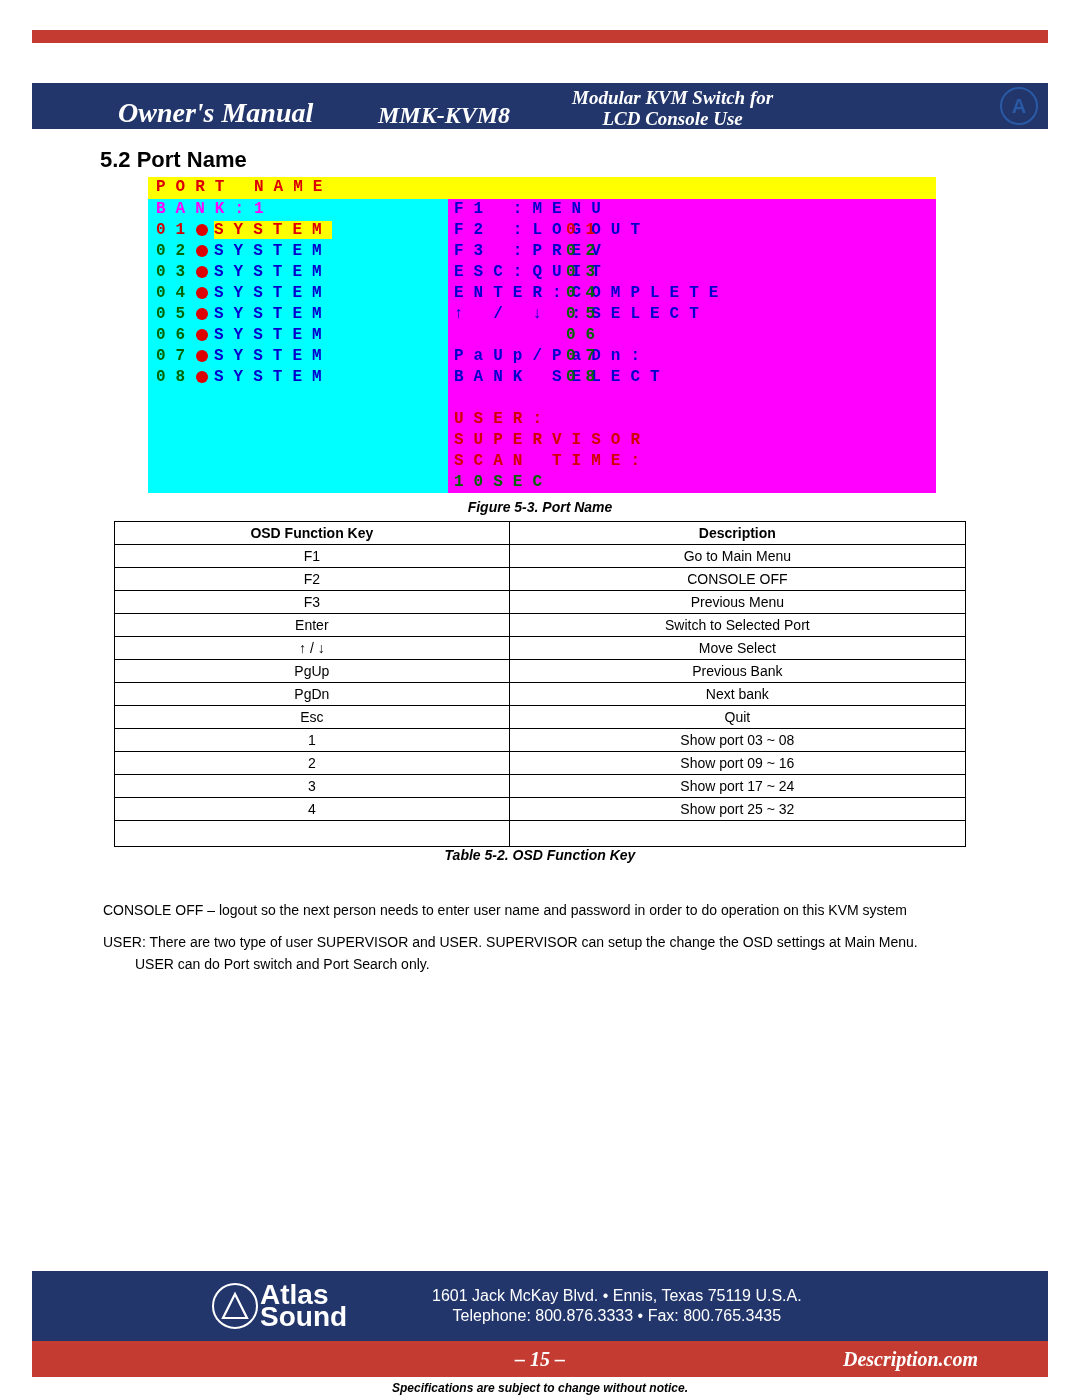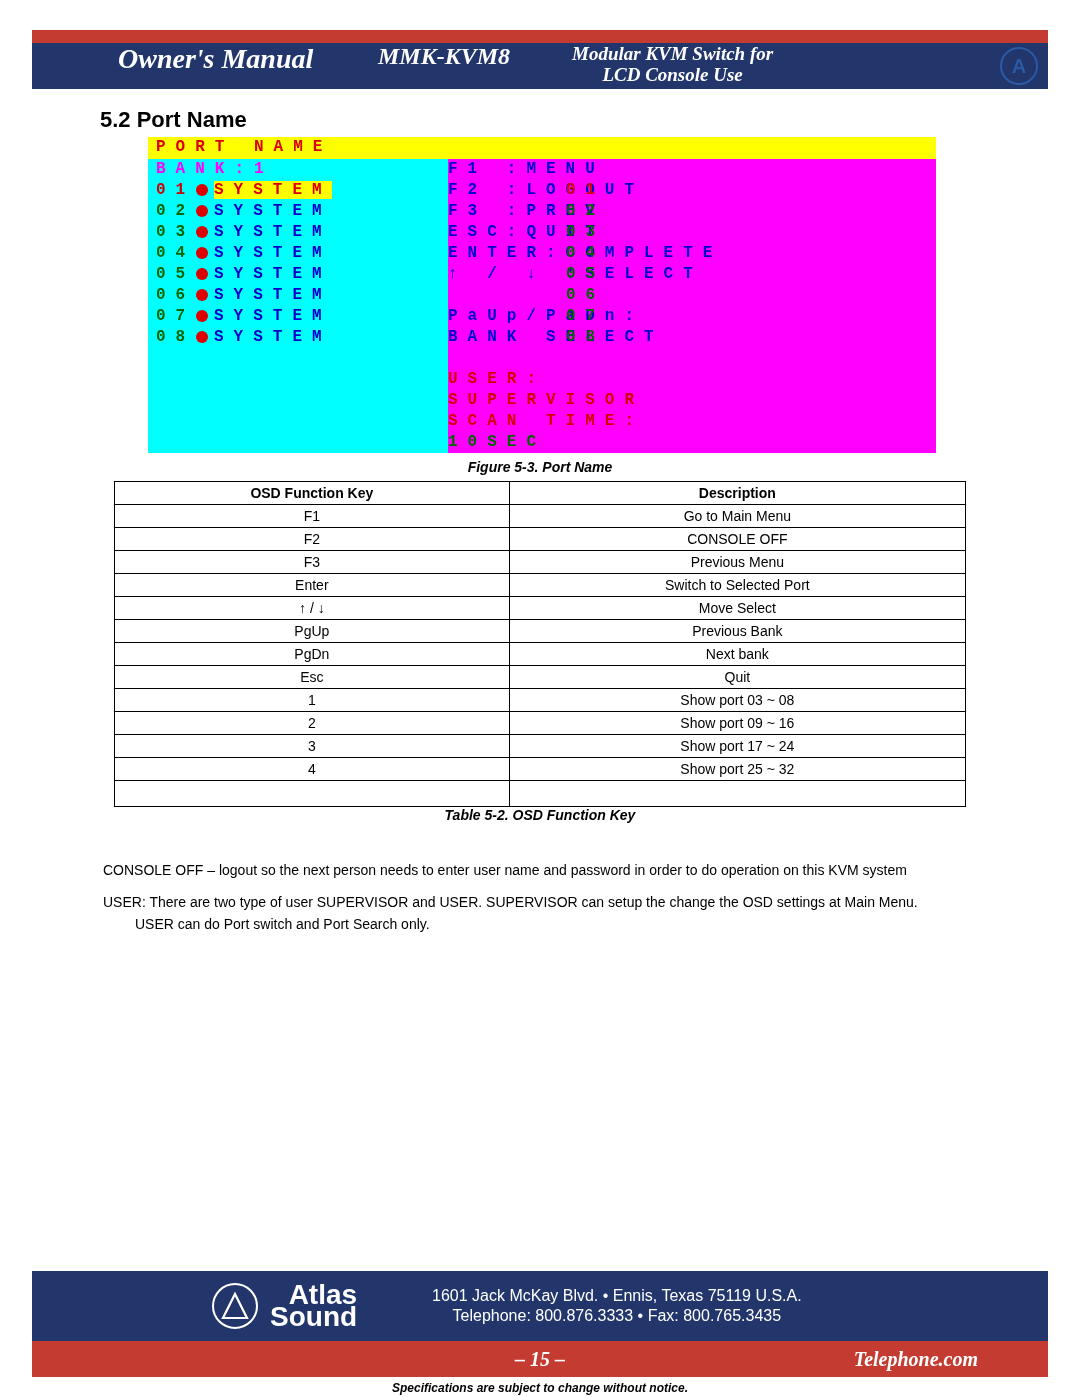--- a/index.html
+++ b/index.html
@@ -2,36 +2,36 @@
 <html><head>
 <meta charset="utf-8">
 <style>
   * { box-sizing: border-box; margin: 0; padding: 0; }
   body { font-family: Arial, Helvetica, sans-serif; background: #fff; width: 1080px; height: 1397px; position: relative; font-size: 15px; color: #000; }
   .page { width: 1080px; height: 1397px; position: relative; padding: 0; }
 
   
   .hdr { width: 1016px; margin-left: 32px; margin-top: 30px; }
   .redbar { height: 13px; background: #c43c31; width: 100%; }
-  .navyrow { height: 46px; background: #22366c; display: flex; align-items: flex-start; color: #fff; position: relative; }
+  .navyrow { height: 46px; background: #22366c; display: flex; align-items: flex-end; color: #fff; position: relative; margin-top: 40px; }
   .owners { font-style: italic; font-size: 28px; margin-left: 86px; font-weight: 600; font-family: "Times New Roman", serif; }
   .mmk { position: absolute; left: 346px; font-style: italic; font-size: 24px; font-weight: 700; color: #fff; font-family: "Times New Roman", serif;}
   .tagline { position: absolute; left: 540px; font-style: italic; font-size: 19px; line-height: 21px; font-weight: 600; font-family: "Times New Roman", serif; text-align: center; }
   .topicon { position: absolute; right: 6px; top: 4px; width: 42px; height: 42px; }
   .topicon-inner { width: 38px; height: 38px; border: 2px solid #2a5aa5; border-radius: 50%; display:flex; align-items:center; justify-content:center; color:#2a5aa5; font-size:20px; font-weight:bold;}
 
   
   .sec { margin-left: 100px; margin-top: 18px; font-size: 22px; font-weight: 700; }
 
   
   .osd { width: 788px; margin-left: 148px; margin-top: 4px; background: #00ffff; font-family: "Courier New", monospace; font-weight: bold; font-size: 16px; letter-spacing: 10px; line-height: 21px; padding: 0; }
   .osd .toprow { background: #ffff00; color: #d00; padding-left: 8px; height: 22px; }
   .osd-body { display: flex; }
   .osd-left { width: 300px; padding-left: 8px; }
-  .osd-right { width: 488px; background: #ff00ff; margin-top: 0; }
+  .osd-right { width: 488px; padding-left: 6px; background: #ff00ff; margin-top: 0; }
   .bank { color: #ff00ff; }
   .port-idx { color: #006400; letter-spacing: 10px; display:inline-block; width: 40px;}
   .port-sel { color: #d00000; letter-spacing: 10px; display:inline-block; width: 40px;}
   .dot { display:inline-block; width:12px; height:12px; border-radius:50%; background:#d00; vertical-align: middle; margin-right:6px; }
   .sys-sel { color:#d00; }
   .sys-norm { color:#0000cd; }
   .num-col { color:#006400; letter-spacing: 10px; position: absolute; left: 410px; }
   .num-col-sel { color:#d00; letter-spacing: 10px; position: absolute; left: 410px; }
   .osd-left .row { position: relative; width: 300px; height: 21px;}
   .osd-highlight { background: #ffff00; display: inline; }
@@ -51,21 +51,21 @@
   .tblcap { text-align: center; font-style: italic; font-weight: 700; font-size: 14px; }
 
   
   .paras { margin-left: 103px; margin-top: 36px; width: 870px; font-size: 14px; line-height: 22px;}
   .paras p { margin-bottom: 10px; }
   .paras .indent { margin-left: 32px; }
 
   
   .footer { position: absolute; left: 32px; bottom: 32px; width: 1016px; }
   .navyfoot { height: 70px; background: #22366c; display:flex; align-items:center; color:#fff; position: relative; }
-  .logo { margin-left: 180px; display:flex; align-items:center; gap:12px;text-align:right;}
+  .logo { margin-left: 180px; display:flex; align-items:center; gap:2px;}
   .logo-circle { width: 46px; height: 46px; border: 2.5px solid #fff; border-radius: 50%; display:flex; align-items:center; justify-content:center; }
   .logo-txt { font-size: 28px; font-weight: 600; line-height: 22px; }
   .addr { position: absolute; left: 400px; font-size: 16px; text-align: center; line-height: 20px; }
   .redfoot { height: 36px; background: #c43c31; color:#fff; display:flex; align-items:center; position: relative; }
   .pg { position: absolute; left: 50%; transform: translateX(-50%); font-style: italic; font-size: 20px; font-weight: 600; font-family: "Times New Roman", serif;}
   .url { position: absolute; right: 70px; font-style: italic; font-size: 20px; font-weight: 600; font-family: "Times New Roman", serif;}
   .disc { text-align: center; font-style: italic; font-weight: 700; font-size: 12px; margin-top: 4px; }
 </style>
 </head>
 <body>
@@ -209,18 +209,18 @@
         </div>
         <div class="logo-txt">Atlas<br>Sound</div>
       </div>
       <div class="addr">
         <span>1601 Jack McKay Blvd. • Ennis, Texas 75119  U.S.A.</span><br>
         <span>Telephone: 800.876.3333 • Fax: 800.765.3435</span>
       </div>
     </div>
     <div class="redfoot">
       <span class="pg">– 15 –</span>
-      <span class="url">Telephone.com</span>
+      <span class="url">Description.com</span>
     </div>
     <div class="disc">Specifications are subject to change without notice.</div>
   </div>
 
 </div>
 
 </body></html>

